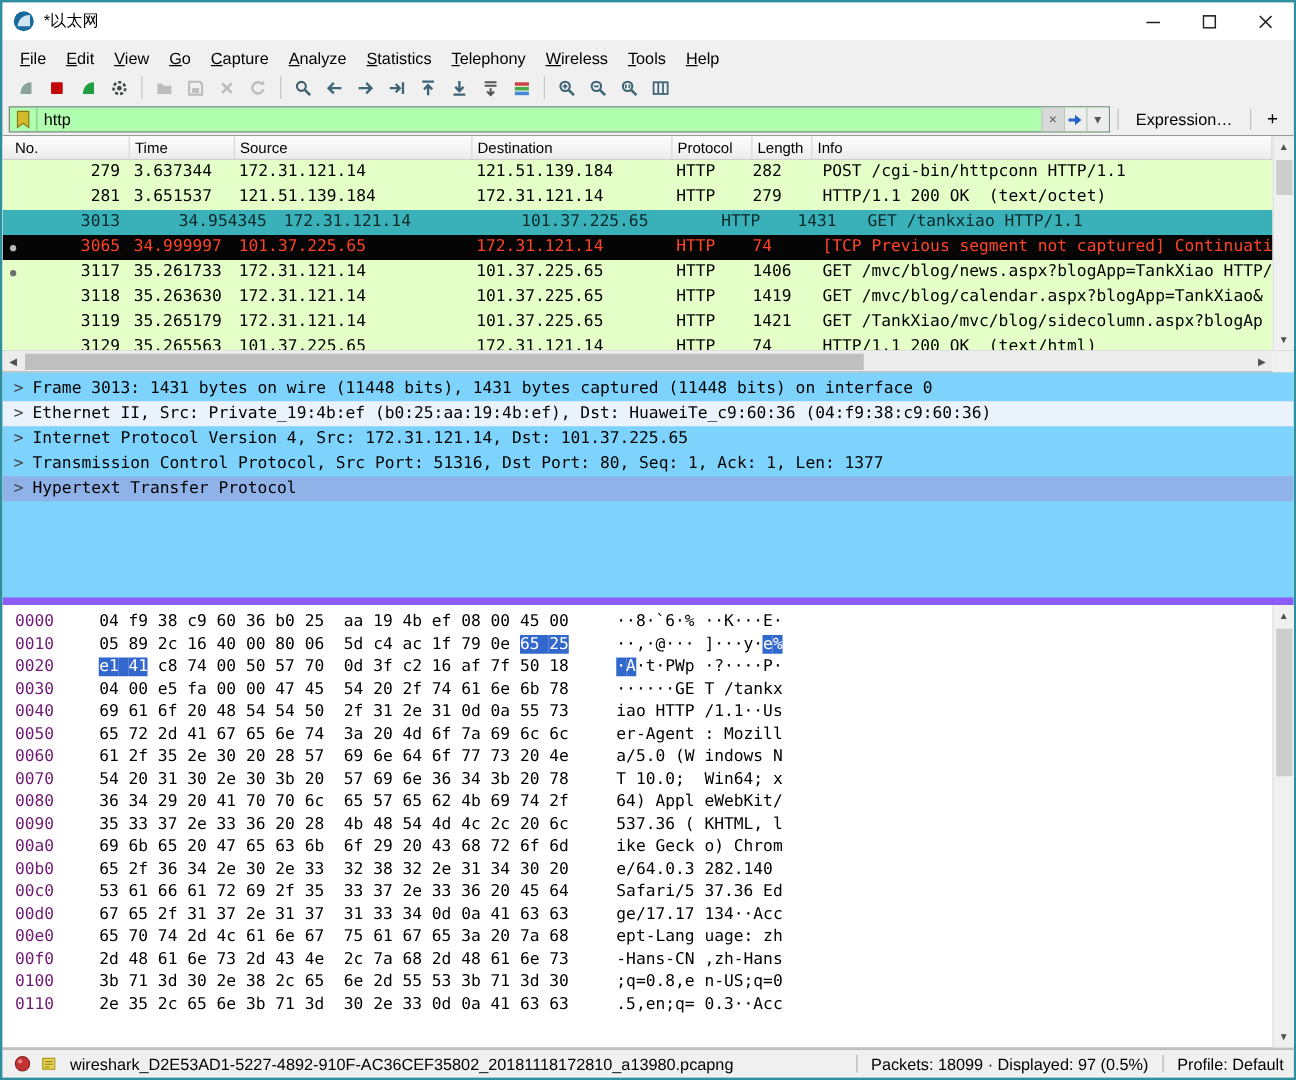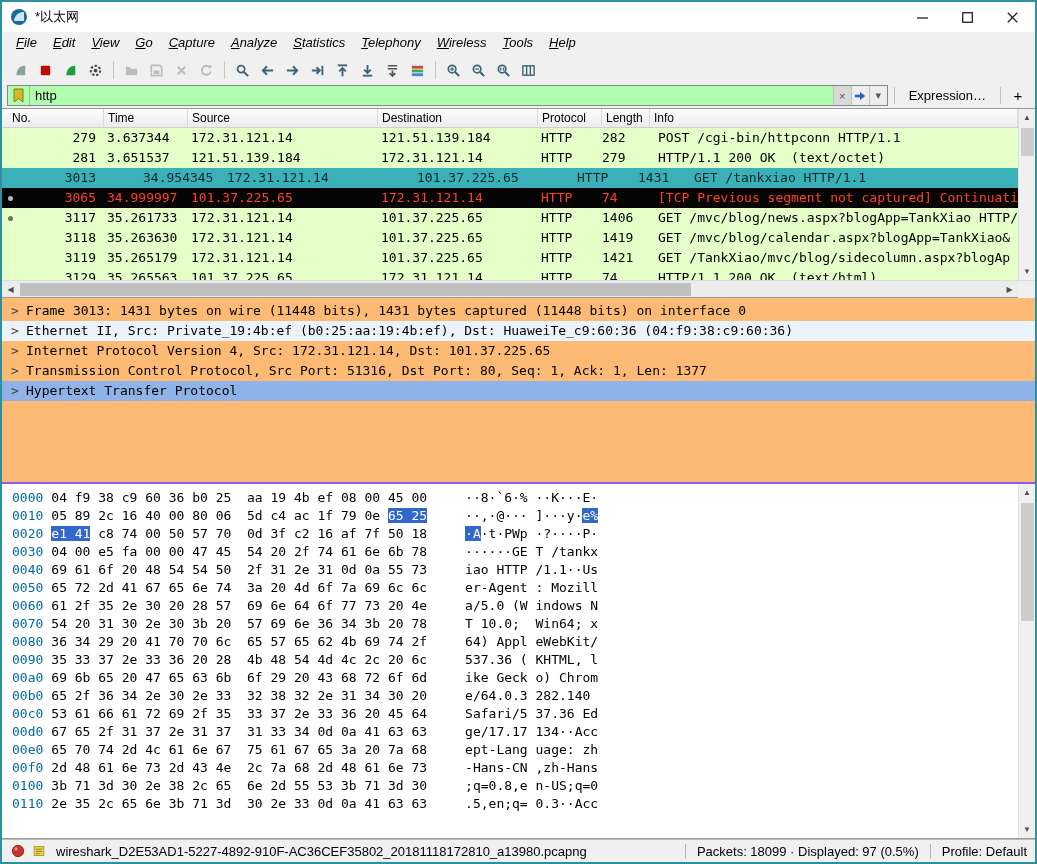--- a/index.html
+++ b/index.html
@@ -9,21 +9,21 @@
 
   
   .titlebar { height:30px; background:#ffffff; display:flex; align-items:center; flex-shrink:0; }
   .win-icon { width:18px; height:18px; margin:0 7px 0 8px; }
   .win-title { font-size:13px; }
   .wc-group { margin-left:auto; display:flex; height:100%; }
   .wc-btn { width:45px; height:100%; display:flex; align-items:center; justify-content:center; }
   .wc-btn svg { width:11px; height:11px; }
 
   
-  .menubar { height:25px; display:flex; align-items:flex-start; padding-left:6px; background:#f0f0f0; flex-shrink:0;font-style:italic; }
+  .menubar { height:25px; display:flex; align-items:flex-end; padding-left:6px; background:#f0f0f0; flex-shrink:0; }
   .menu-item { padding:3px 8px; font-size:13px; }
   .menu-item .u { text-decoration:underline; }
 
   
   .toolbar { height:26px; display:flex; align-items:center; padding-left:7px; gap:2px; background:#f0f0f0; flex-shrink:0; }
   .tb-btn { width:23px; height:22px; display:flex; align-items:center; justify-content:center; }
   .tb-btn svg { width:15px; height:15px; }
   .tb-sep { width:1px; height:18px; background:#c6c6c6; margin:0 4px; }
 
   
@@ -62,31 +62,31 @@
   .vscroll { width:17px; background:#f0f0f0; display:flex; flex-direction:column; align-items:center; border-left:1px solid #e0e0e0; flex-shrink:0; }
   .sb-arrow { height:17px; width:17px; display:flex; align-items:center; justify-content:center; font-size:8px; color:#505050; flex-shrink:0; }
   .sb-thumb { width:13px; background:#cdcdcd; flex-shrink:0; }
   .flexfill { flex:1; }
   .hscroll-row { height:17px; display:flex; flex-shrink:0; border-top:1px solid #dcdcdc; }
   .hscroll { flex:1; background:#ececec; display:flex; align-items:center; min-width:0; }
   .hs-thumb { height:13px; background:#bfbfbf; width:66%; margin-left:1px; }
   .corner { width:17px; height:17px; background:#f0f0f0; flex-shrink:0; }
 
   
-  .details { height:186px; background:#fdba74; border-bottom:2px solid #8b5cf6; padding-top:3px; overflow:hidden; font-family:"DejaVu Sans Mono","Liberation Mono",monospace; font-size:13px; flex-shrink:0; }
+  .details { height:186px; background:#7dd3fc; border-bottom:6px solid #8b5cf6; padding-top:3px; overflow:hidden; font-family:"DejaVu Sans Mono","Liberation Mono",monospace; font-size:13px; flex-shrink:0; }
   .det-row { height:20px; line-height:20px; white-space:pre; overflow:hidden; }
   .det-row .chev { display:inline-block; width:15px; margin-left:9px; color:#444; }
   .det-row.tint { background:#eaf2fb; }
   .det-row.selected { background:#8fb3e8; }
 
   
   .hexpane { flex:1; background:#fff; border-bottom:1px solid #9a9a9a; display:flex; min-height:0; }
   .hex-lines { flex:1; padding-top:5px; overflow:hidden; font-family:"DejaVu Sans Mono","Liberation Mono",monospace; font-size:13px; }
   .hex-row { height:18px; line-height:18px; white-space:pre; padding-left:10px; overflow:hidden; }
-  .hex-off { color:#0369a1; margin-right:8px; }
+  .hex-off { color:#701a75; margin-right:36px; }
   .hex-ascii { margin-left:38px; }
   .hl { background:#3268cc; color:#fff; }
 
   
   .statusbar { height:23px; background:#f0f0f0; border-top:1px solid #bcbcbc; display:flex; align-items:center; padding:0 8px; font-size:13px; gap:5px; flex-shrink:0; }
   .sb-icon { width:16px; height:16px; display:flex; align-items:center; justify-content:center; }
   .sb-icon svg { width:14px; height:14px; }
   .sb-file { margin-left:4px; white-space:nowrap; overflow:hidden; }
   .sb-spacer { flex:1; }
   .sb-sep { width:1px; height:14px; background:#b4b4b4; margin:0 6px; flex-shrink:0; }

